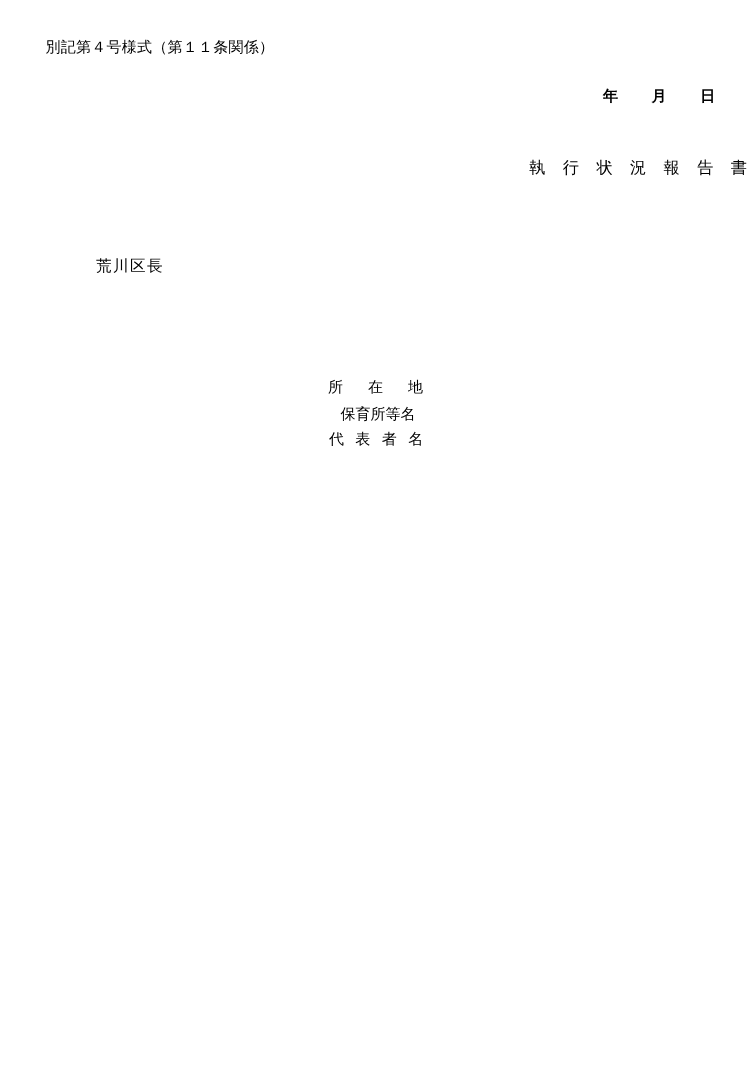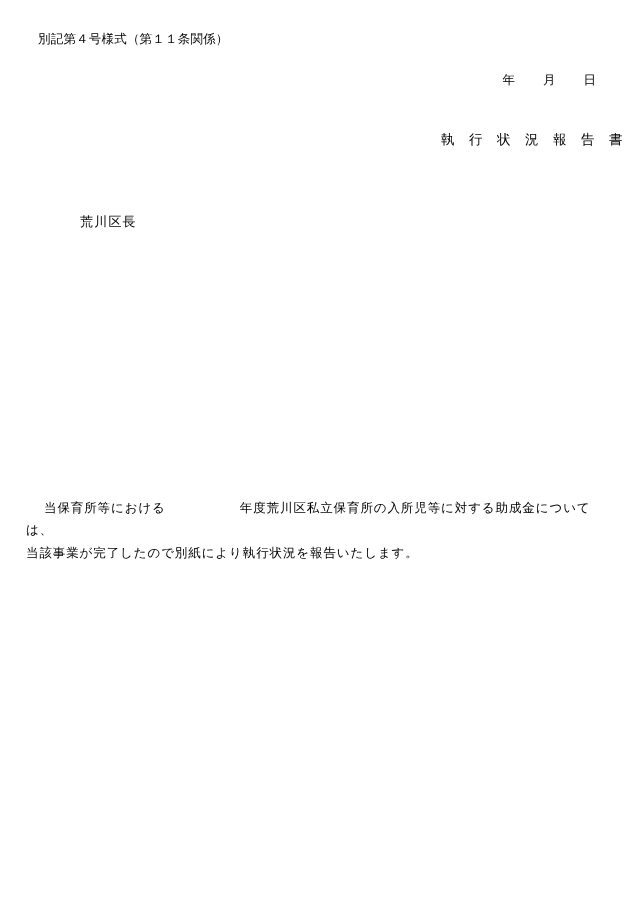--- a/index.html
+++ b/index.html
@@ -28,20 +28,21 @@
     margin-left: 12px;
   }
   .date-line {
     position: absolute;
     left: 0;
     right: 34px;
     top: 72px;
     text-align: right;
     font-size: 12.5px;
     white-space: nowrap;
+    font-weight: bold;
   }
   .date-line .sp {
     display: inline-block;
     width: 28px;
   }
   .doc-title {
     position: absolute;
     left: 0;
     right: 0;
     top: 131px;
@@ -109,19 +110,20 @@
   <div class="date-line">
     <span>年</span><span class="sp"></span><span>月</span><span class="sp"></span><span>日</span>
   </div>
 
   <div class="doc-title">
     <span>執</span><span>行</span><span>状</span><span>況</span><span>報</span><span>告</span><span>書</span>
   </div>
 
   <div class="addressee">荒川区長</div>
 
+  <div class="applicant-block">
+    <div class="spaced">所　在　地</div>
+    <div>保育所等名</div>
+    <div class="spaced2">代 表 者 名</div>
+  </div>
 
-  <div class="body-text">
-    <span class="indent"></span><span>当保育所等における</span><span class="blank"></span><span>年度荒川区私立保育所の入所児等に対する助成金については、</span><br>
-    <span>当該事業が完了したので別紙により執行状況を報告いたします。</span>
-  </div>
 
 </div>
 
 </body></html>

